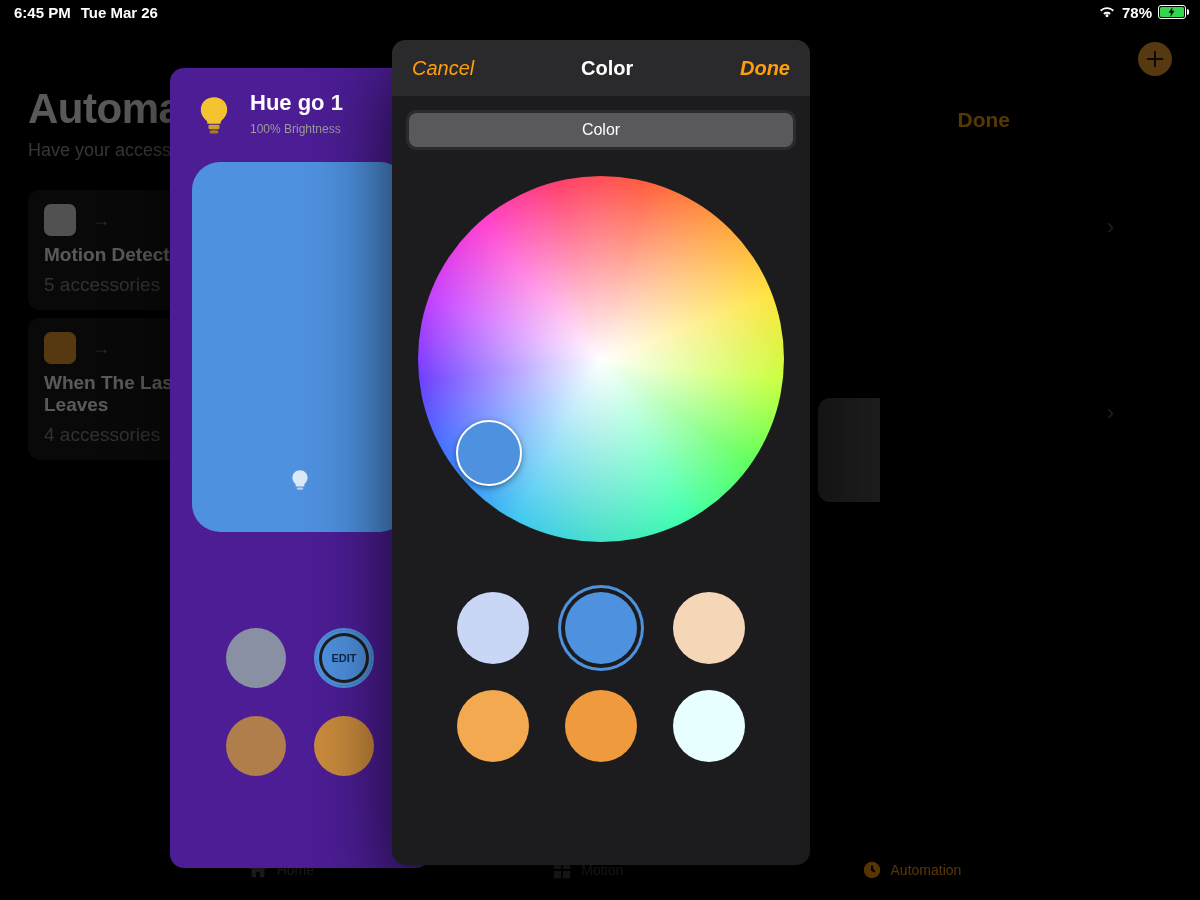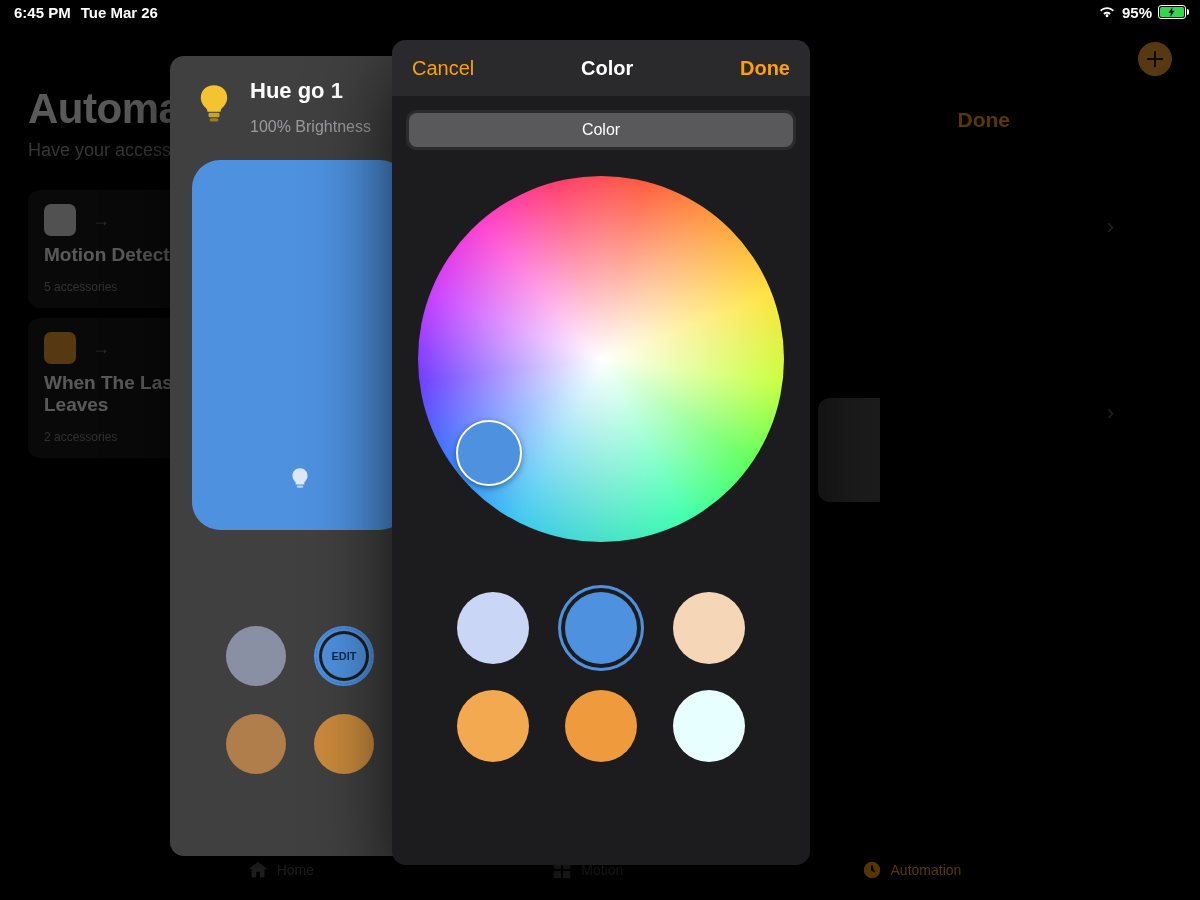--- a/index.html
+++ b/index.html
@@ -68,21 +68,21 @@
     width:250px; padding:14px 16px;
     background:#1b1b1d; border-radius:12px;
   }
   .ac-row1{ display:flex; align-items:center; gap:16px; margin-bottom:8px;}
   .ac-icon{
     width:32px; height:32px; border-radius:7px;
     background:#e8e8ea;
   }
   .ac-arrow{ color:#7a7a7d; font-size:18px;}
   .ac-title{ font-size:19px; font-weight:600; }
-  .ac-sub{ font-size:12px; color:#8b8b8e; margin-top:14px;}
+  .ac-sub{ font-size:19px; color:#8b8b8e; margin-top:8px;}
 
   
   .right-done{
     position:absolute; right:190px; top:108px;
     font-size:21px; font-weight:600; color:#ff9f0a;
   }
   .chev{
     position:absolute; right:86px; color:#5b5b5e; font-size:22px;
   }
 
@@ -98,31 +98,31 @@
 
   
   .grey-patch{
     position:absolute; right:320px; top:398px;
     width:62px; height:104px;
     background:#505052; border-radius:12px 0 0 12px;
   }
 
   
   .panel1{
-    position:absolute; left:170px; top:56px;
+    position:absolute; left:170px; top:68px;
     width:260px; height:800px;
-    background:#404040; border-radius:14px;
+    background:#4c1d95; border-radius:14px;
     padding:22px;
     z-index:5;
     box-shadow: 0 20px 60px rgba(0,0,0,.6);
   }
   .panel1 .hdr{ display:flex; gap:14px; align-items:flex-start;}
   .bulb-icon-large{ width:44px; height:44px; margin-top:4px; }
   .panel1 .title{ font-size:22px; font-weight:700; }
-  .panel1 .sub{ font-size:16px; color:#9b9b9e; margin-top:14px;}
+  .panel1 .sub{ font-size:12px; color:#9b9b9e; margin-top:6px;}
 
   .big-tile{
     margin-top:24px; height:370px;
     background:#4e91df; border-radius:28px;
     position:relative;
   }
   .big-tile .mini-bulb{
     position:absolute; left:50%; transform:translateX(-50%);
     bottom:38px; width:26px; height:26px;
   }
@@ -139,21 +139,21 @@
     z-index:10;
     box-shadow: 0 30px 80px rgba(0,0,0,.75);
     display:flex; flex-direction:column;
   }
   .p2-nav{
     height:56px; display:flex; align-items:center; justify-content:space-between;
     padding:0 20px;
     background:#2a2a2c; border-radius:14px 14px 0 0;
   }
   .p2-nav .lbl{ font-size:20px; font-weight:600;}
-  .p2-nav .btn{ font-size:20px; color:#ff9f0a; cursor:pointer;}
+  .p2-nav .btn{ font-size:20px; color:#ff9f0a; cursor:pointer;font-style:italic;}
   .p2-nav .btn.bold{ font-weight:700; }
 
   .seg-wrap{ padding:14px 14px 0; }
   .segmented{
     background:#2b2b2d; border-radius:10px;
     display:flex; padding:3px; height:40px;
   }
   .segmented .seg{
     flex:1; display:flex; align-items:center; justify-content:center;
     font-size:16px; color:#fff; border-radius:8px; cursor:pointer;
@@ -203,21 +203,21 @@
   <div class="status-left">
     <span>6:45 PM</span>
     <span>Tue Mar 26</span>
   </div>
   <div class="status-right">
     <span class="wifi-icon">
       <svg viewBox="0 0 20 15">
           <path fill="#fff" d="M10 13.5a1.6 1.6 0 1 0 0-3.2 1.6 1.6 0 0 0 0 3.2Zm-4.1-4.3 1.5 1.5c1.4-1.4 3.8-1.4 5.2 0l1.5-1.5c-2.3-2.2-5.9-2.2-8.2 0ZM2.3 5.6l1.5 1.5c3.4-3.4 9-3.4 12.4 0l1.5-1.5C13.4 1.3 6.6 1.3 2.3 5.6Z"></path>
         </svg>
     </span>
-    <span>95%</span>
+    <span>78%</span>
     <span class="battery">
       <span class="battery-shell">
         <span class="battery-fill" style="width:94%;">
           <svg viewBox="0 0 8 12">
               <path fill="#000" d="M4.6 0 0 7h2.8L2 12l5-7.5H4.1L4.6 0Z"></path>
             </svg>
         </span>
       </span>
     </span>
   </div>
@@ -236,21 +236,21 @@
     <div class="ac-title">Motion Detected</div>
     <div class="ac-sub">5 accessories</div>
   </div>
 
   <div class="automation-card" style="top:318px;">
     <div class="ac-row1">
       <div class="ac-icon" style="background:#f5a333;"></div>
       <div class="ac-arrow">→</div>
     </div>
     <div class="ac-title">When The Last Person Leaves</div>
-    <div class="ac-sub">2 accessories</div>
+    <div class="ac-sub">4 accessories</div>
   </div>
 
   <div class="right-done">Done</div>
   <div class="chev" style="top:214px;">›</div>
   <div class="chev" style="top:400px;">›</div>
   <div class="grey-patch"></div>
 
   <div class="tabbar">
     <div class="tabitem">
       <svg class="tabicon" viewBox="0 0 24 24">

